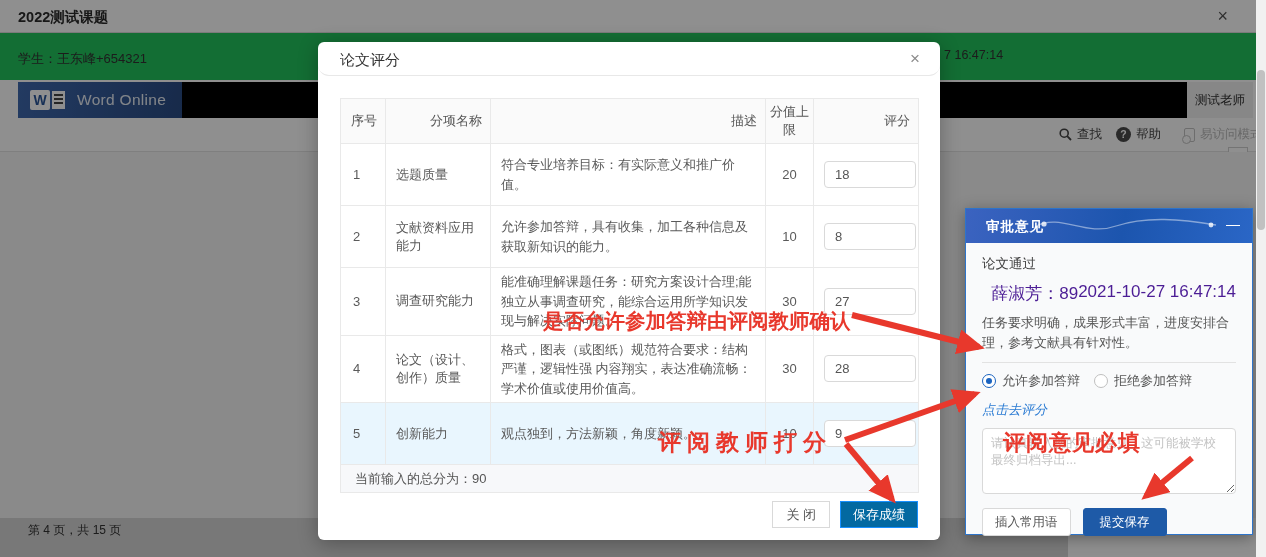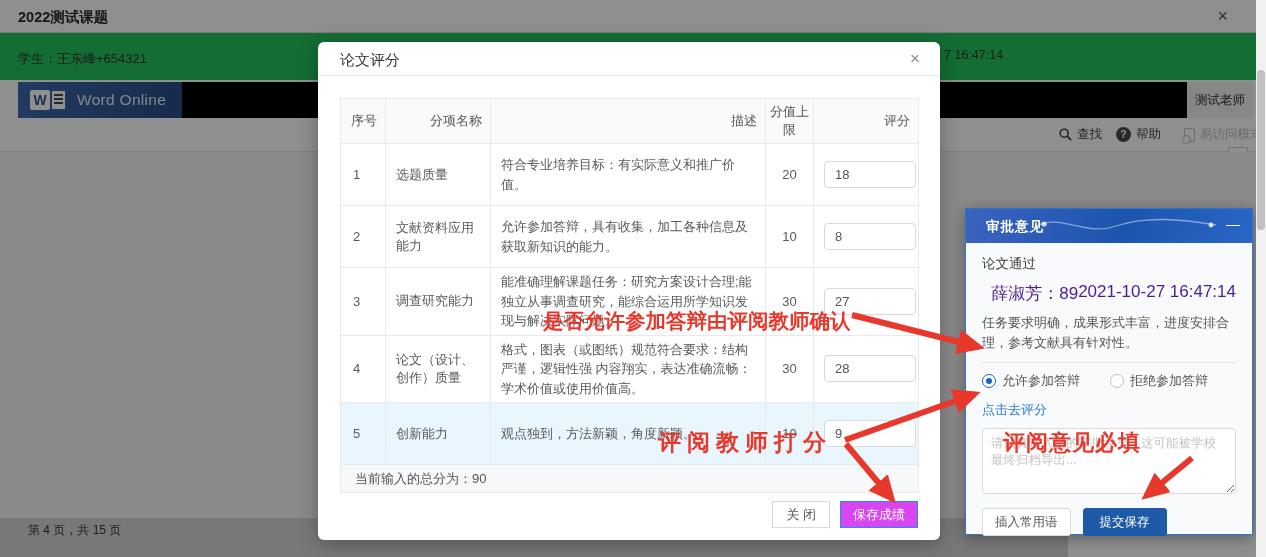--- a/index.html
+++ b/index.html
@@ -37,57 +37,57 @@
   .docfooter { position:absolute; left:0; top:518px; width:1068px; height:39px; background:#d6d6d6; }
   .page-status { position:absolute; left:28px; top:4px; font-size:12px; color:#333; }
 
   
   .overlay { position:absolute; inset:0; background:rgba(0,0,0,0.44); z-index:10; }
   .scrollbar { position:absolute; left:1256px; top:0; width:10px; height:557px; background:#f1f1f1; z-index:40; }
   .scroll-thumb { position:absolute; left:1px; top:70px; width:8px; height:160px; background:#c1c1c1; border-radius:4px; }
 
   
   .modal { position:absolute; left:318px; top:42px; width:622px; height:498px; background:#fff; border-radius:6px; box-shadow:0 4px 20px rgba(0,0,0,.3); z-index:20; }
-  .modal-header { position:relative; height:34px; border-bottom:1px solid #e8e8e8; }
+  .modal-header { position:relative; height:34px; border-bottom:1px solid #e8e8e8;border-radius:11px; }
   .modal-title { position:absolute; left:22px; top:9px; font-size:15px; color:#333; }
   .modal-close { position:absolute; right:20px; top:7px; font-size:17px; color:#8c8c8c; cursor:pointer; }
   .score-table { position:absolute; left:22px; top:56px; width:578px; border-collapse:collapse; table-layout:fixed; font-size:13px; color:#5a5a5a; }
   .score-table th, .score-table td { border:1px solid #e9e9e9; vertical-align:middle; }
   .score-table th { background:#fafafa; font-weight:normal; color:#555; text-align:right; padding:4px 8px; height:42px; }
   .score-table th.c-max, .score-table td.c-max { text-align:center; padding:4px 2px; }
   .score-table td { padding:4px 10px; }
   .score-table td.c-idx { padding-left:12px; }
   .score-table tr.r1 td { height:62px; } .score-table tr.r2 td { height:62px; }
   .score-table tr.r3 td { height:66px; } .score-table tr.r4 td { height:63px; }
   .score-table tr.r5 td { height:62px; background:#e9f6fe; }
   .desc-cell { line-height:1.5; }
   .score-input { width:92px; height:27px; border:1px solid #d9d9d9; border-radius:4px; padding:0 10px; font-size:13px; color:#555; background:#fff; font-family:inherit; }
   .total-row td { height:28px; background:#f7f8fa; padding-left:14px; color:#555; }
   .modal-footer { position:absolute; right:22px; bottom:12px; display:flex; gap:10px; }
   .btn { font-size:13px; border-radius:0; cursor:pointer; font-family:inherit; }
   .btn-plain { height:27px; padding:0 13px; background:#fff; border:1px solid #d9d9d9; color:#555; }
-  .btn-primary { height:27px; padding:0 12px; background:#d946ef; border:1px solid #1890ff; color:#fff; }
+  .btn-primary { height:27px; padding:0 12px; background:#0369a1; border:1px solid #1890ff; color:#fff; }
 
   
   .panel { position:absolute; left:965px; top:208px; width:288px; height:327px; background:#f9fafb; border:1px solid #2e74c9; box-shadow:0 3px 14px rgba(0,0,0,.35); z-index:20; }
   .panel-header { position:relative; height:34px; background:linear-gradient(100deg,#3b63c0 0%,#1c55ae 55%,#2a66c6 100%); overflow:hidden; }
   .panel-title { position:absolute; left:20px; top:9px; font-size:13.5px; font-weight:bold; color:#fff; letter-spacing:1px; }
   .panel-min { position:absolute; right:12px; top:7px; color:#fff; font-size:14px; cursor:pointer; }
   .panel-wave { position:absolute; left:0; top:0; }
   .panel-body { padding:12px 16px 0 16px; }
   .p-status { font-size:13.5px; color:#444; margin-bottom:9px; }
   .p-row { display:flex; justify-content:flex-end; font-size:17px; color:#4c1d95; margin-bottom:8px; }
   .p-comment { font-size:13px; color:#555; line-height:1.55; }
   .p-div { border-top:1px solid #e2e2e2; margin:9px 0 9px 0; }
-  .radio-row { display:flex; gap:30px; align-items:center; font-size:13px; color:#555; }
+  .radio-row { display:flex; gap:14px; align-items:center; font-size:13px; color:#555; }
   .radio { display:flex; align-items:center; gap:6px; cursor:pointer; }
   .rdot { width:14px; height:14px; border-radius:50%; border:1px solid #bfbfbf; background:#fff; position:relative; }
   .rdot.sel { border-color:#1a63c0; }
   .rdot.sel::after { content:""; position:absolute; left:3px; top:3px; width:6px; height:6px; border-radius:50%; background:#1a63c0; }
-  .p-link { display:inline-block; margin-top:11px; font-size:13px; color:#2b7bd3; cursor:pointer; }
+  .p-link { display:inline-block; margin-top:11px; font-size:13px; color:#2b7bd3; cursor:pointer;font-style:italic; }
   .p-textarea { margin-top:9px; width:100%; height:66px; border:1px solid #d9d9d9; border-radius:4px; padding:6px 8px; font-size:12.5px; color:#555; font-family:inherit; resize:both; background:#fff; }
   .p-textarea::placeholder { color:#c3c3c3; }
   .panel-btns { margin-top:10px; display:flex; gap:12px;align-items:flex-end; }
   .btn-insert { height:28px; padding:0 12px; background:#fff; border:1px solid #d9d9d9; border-radius:3px; color:#555; font-size:12.5px; }
   .btn-submit { height:28px; padding:0 16px; background:#1e5aa7; border:1px solid #1e5aa7; border-radius:3px; color:#fff; font-size:12.5px; }
 
   
   .annotations { position:absolute; left:0; top:0; z-index:50; pointer-events:none; }
   .ann-text { fill:#e8382c; font-weight:bold; font-family:"Liberation Sans","DejaVu Sans",sans-serif; }
 </style>

